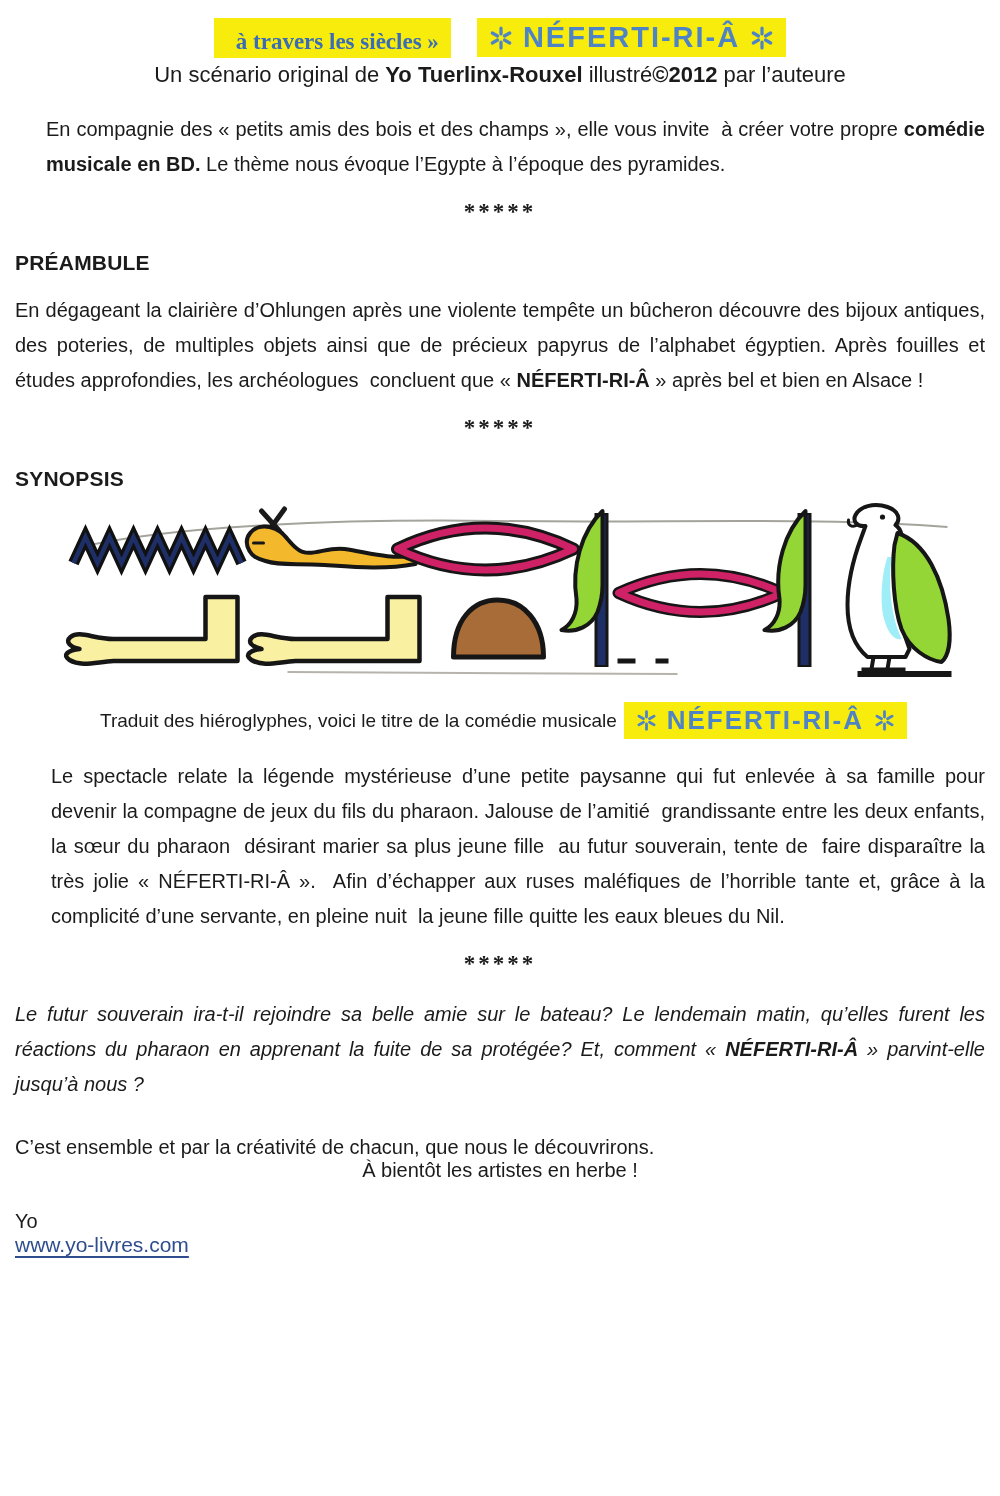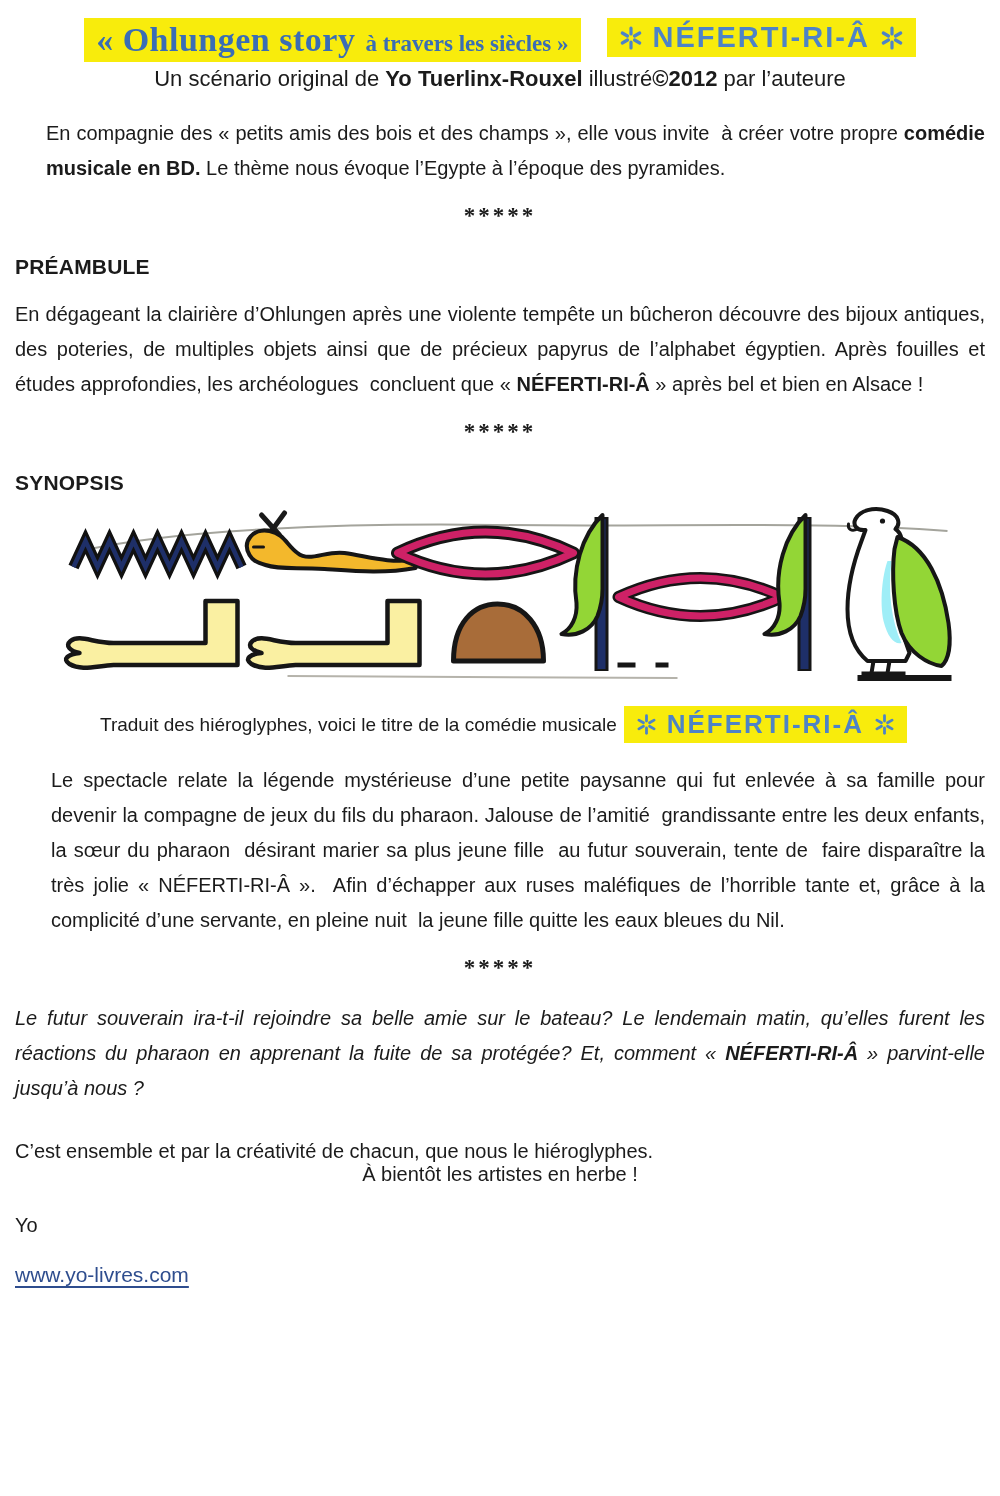--- a/index.html
+++ b/index.html
@@ -29,40 +29,39 @@
   .intro { margin-top:24px;margin-left:31px; }
   .sep { text-align:center; font-family:"Liberation Serif", serif; font-weight:bold;
          font-size:23px; letter-spacing:3px; margin:17px 0 0 0; line-height:26px; }
   h2 { font-size:21px; font-weight:bold; margin-top:26px; letter-spacing:.2px; }
   .preambule-p { margin-top:18px; }
   .story-p { margin-top:20px;margin-left:36px; }
   .questions-p { margin-top:20px;font-style:italic; }
   .closing-p { margin-top:34px; font-size:20px; }
   .farewell-p { font-size:20px;text-align:center; }
   .signature-p { margin-top:28px; font-size:20px; }
-  .site { display:inline-block; margin-top:26px; font-size:21px;
+  .site { display:inline-block; font-size:21px;
           color:#2e4d8e; text-decoration:underline; text-underline-offset:4px; }
 
   
   figure.glyphs { margin:8px 0 0 8px; width:940px; }
   .caption-row { display:flex; justify-content:space-between; align-items:center;
                  margin-top:4px; padding-left:85px; padding-right:78px; }
   .caption { font-size:19px; color:#1b1b1b; }
 
   b { font-weight:bold; }
 </style>
 </head>
 <body>
 
 <div class="page">
 
   
   <header class="titlebar">
     <span class="hl title-main">
-      <span class="t-big">« Ohlungen story</span>
       <span class="t-small">à travers les siècles »</span>
     </span>
     <span class="hl neferti">
       <svg class="ast" viewBox="0 0 24 24">
           <g stroke="currentColor" stroke-width="3.2" stroke-linecap="round" fill="none">
             <line x1="12" y1="2" x2="12" y2="8"></line>
             <line x1="12" y1="16" x2="12" y2="22"></line>
             <line x1="3.3" y1="7" x2="8.5" y2="10"></line>
             <line x1="15.5" y1="14" x2="20.7" y2="17"></line>
             <line x1="3.3" y1="17" x2="8.5" y2="14"></line>
@@ -194,21 +193,21 @@
         </svg>
     </span>
   </div>
 
   <p class="body story-p"><span>Le spectacle relate la légende mystérieuse d’une petite paysanne qui fut enlevée à sa famille pour devenir la compagne de jeux du fils du pharaon. Jalouse de l’amitié  grandissante entre les deux enfants, la sœur du pharaon  désirant marier sa plus jeune fille  au futur souverain, tente de  faire disparaître la très jolie « NÉFERTI-RI-Â ».  Afin d’échapper aux ruses maléfiques de l’horrible tante et, grâce à la complicité d’une servante, en pleine nuit  la jeune fille quitte les eaux bleues du Nil.</span></p>
 
   <p class="sep">*****</p>
 
   <p class="body questions-p"><span>Le futur souverain ira-t-il rejoindre sa belle amie sur le bateau? Le lendemain matin, qu’elles furent les réactions du pharaon en apprenant la fuite de sa protégée? Et, comment « </span><b>NÉFERTI-RI-Â</b><span> » parvint-elle jusqu’à nous ?</span></p>
 
-  <p class="closing-p">C’est ensemble et par la créativité de chacun, que nous le hiéroglyphes.</p>
+  <p class="closing-p">C’est ensemble et par la créativité de chacun, que nous le découvrirons.</p>
 
   <p class="farewell-p">À bientôt  les artistes en herbe !</p>
 
   <p class="signature-p">Yo</p>
 
   <a class="site" href="#" title="www.yo-livres.com">www.yo-livres.com</a>
 
 </div>
 
 </body></html>

